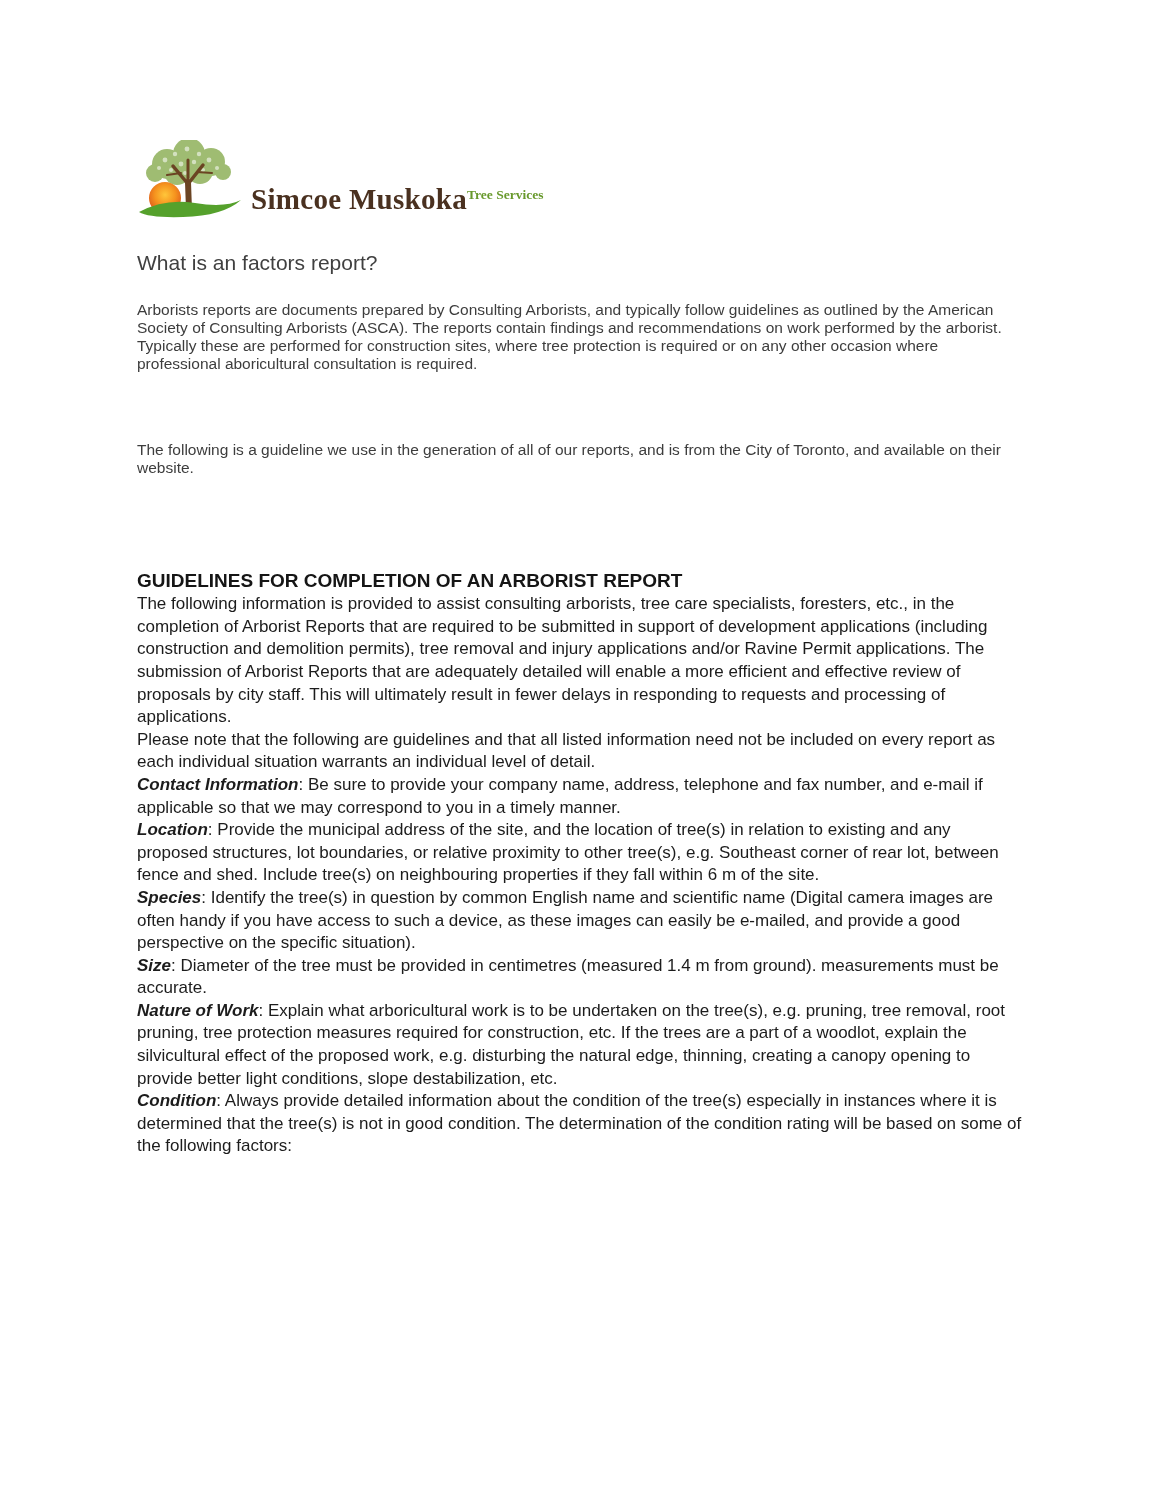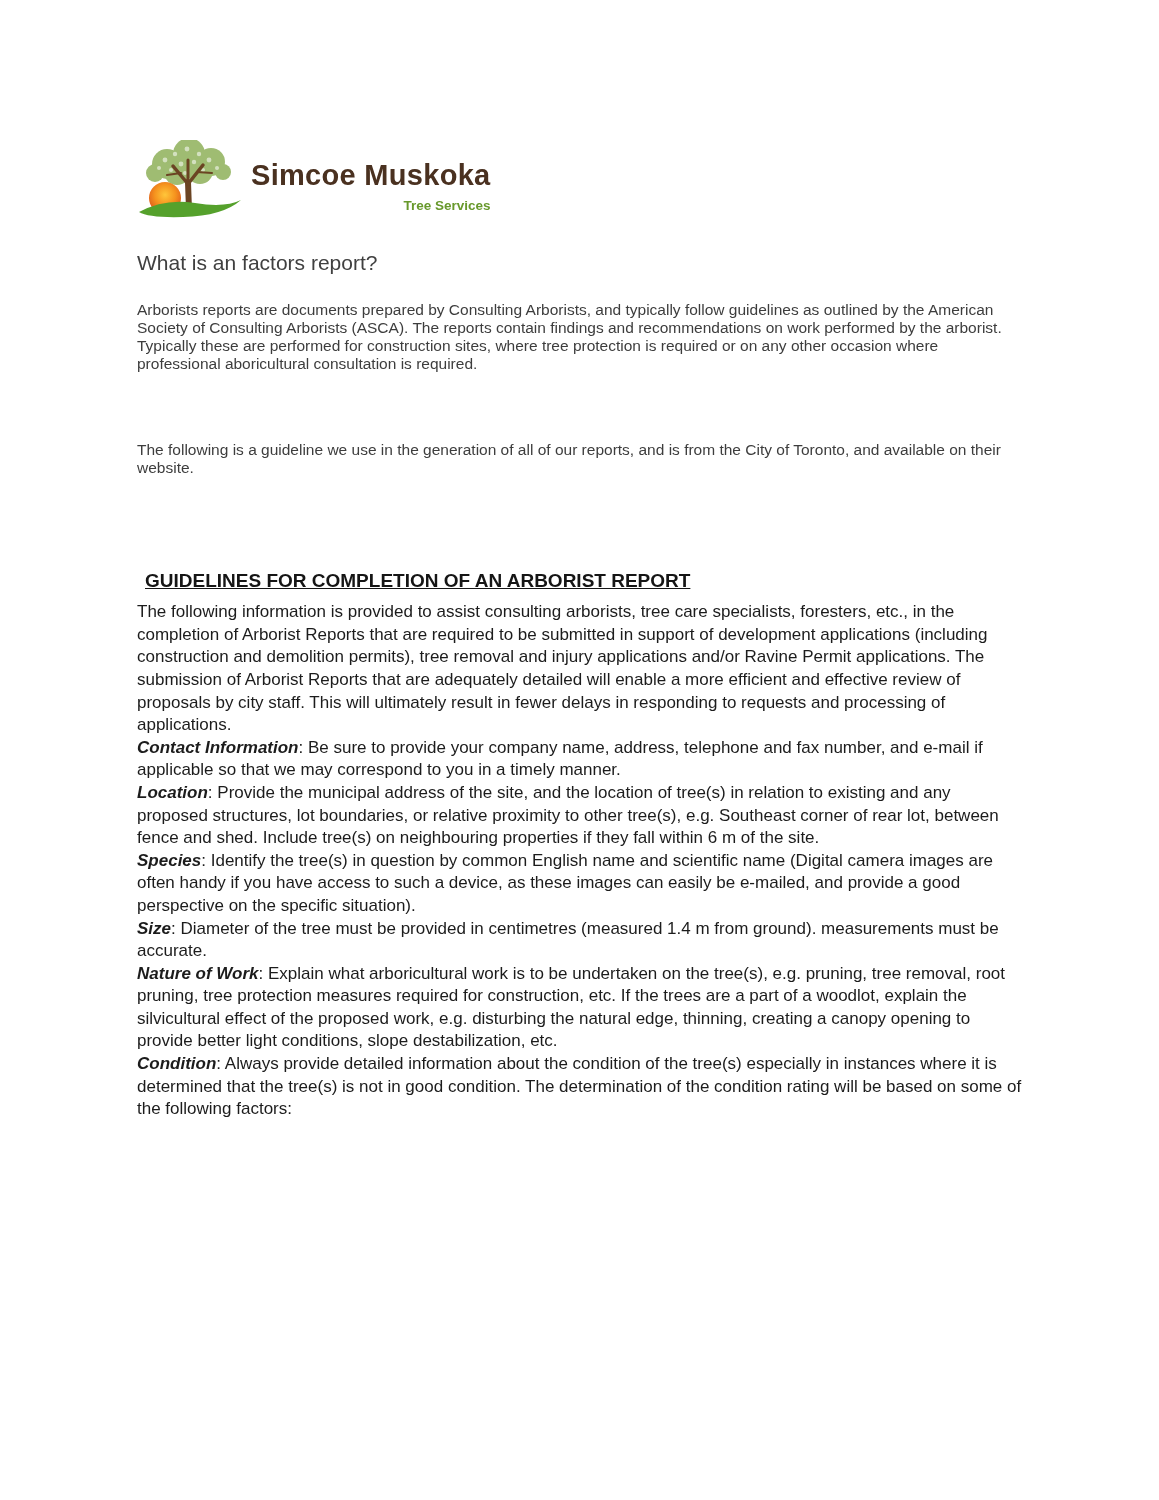--- a/index.html
+++ b/index.html
@@ -15,35 +15,35 @@
   }
 
   
   .logo {
     display: flex;
     align-items: flex-end;
     height: 80px;
     margin-bottom: 30px;
   }
   .logo-art { width: 108px; height: 80px; flex: 0 0 auto; margin-right: 6px; }
-  .logo-text { display: flex; flex-direction: column; padding-bottom: 6px; }
+  .logo-text { display: flex; flex-direction: row; padding-bottom: 6px; font-family: Liberation Serif, serif; }
   .logo-brand {
     font-size: 29px;
     font-weight: 800;
     letter-spacing: 0.3px;
     color: #4a3120;
     line-height: 1;
   }
   .logo-tagline {
     font-size: 13.5px;
     font-weight: 700;
     color: #68992c;
     text-align: right;
     line-height: 1.1;
-    margin-top: 9px;
+    margin-top: 3px;
   }
 
   
   .intro-heading {
     font-size: 21px;
     font-weight: 400;
     color: #404040;
     margin: 0 0 26px 0;
     line-height: 1.2;
   }
@@ -61,23 +61,22 @@
   .guidelines {
     width: 888px;
     font-size: 17px;
     line-height: 22.6px;
     color: #1c1c1c;
   }
   .guidelines-heading {
     font-size: 19px;
     font-weight: 700;
     color: #151515;
-    margin: 8px;
+    margin: 0;
     line-height: 24px;
-    text-decoration: underline;
   }
   .guidelines p { margin: 0; }
   .section-heading { font-weight: 700; }
   .term { font-weight: 700; font-style: italic; }
 </style>
 </head>
 <body>
 
 <div class="page">
 
@@ -134,20 +133,21 @@
     </div>
   </div>
 
   <h1 class="intro-heading">What is an factors report?</h1>
   <p class="intro-para p1">Arborists reports are documents prepared by Consulting Arborists, and typically follow guidelines as outlined by the American Society of Consulting Arborists (ASCA).  The reports contain findings and recommendations on work performed by the arborist.  Typically these are performed for construction sites, where tree protection is required or on any other occasion where professional aboricultural consultation is required.</p>
   <p class="intro-para p2">The following is a guideline we use in the generation of all of our reports, and is from the City of Toronto, and available on their website.</p>
 
   <div class="guidelines">
     <h2 class="guidelines-heading">GUIDELINES FOR COMPLETION OF AN ARBORIST REPORT</h2>
     <p>The following information is provided to assist consulting arborists, tree care specialists, foresters, etc., in the completion of Arborist Reports that are required to be submitted in support of development applications (including construction and demolition permits), tree removal and injury applications and/or Ravine Permit applications. The submission of Arborist Reports that are adequately detailed will enable a more efficient and effective review of proposals by city staff. This will ultimately result in fewer delays in responding to requests and processing of applications.</p>
+    <p>Please note that the following are guidelines and that all listed information need not be included on every report as each individual situation warrants an individual level of detail.</p>
 
     <p><span class="term">Contact Information</span><span>: Be sure to provide your company name, address, telephone and fax number, and e-mail if applicable so that we may correspond to you in a timely manner.</span></p>
     <p><span class="term">Location</span><span>: Provide the municipal address of the site, and the location of tree(s) in relation to existing and any proposed structures, lot boundaries, or relative proximity to other tree(s), e.g. Southeast corner of rear lot, between fence and shed. Include tree(s) on neighbouring properties if they fall within 6 m of the site.</span></p>
     <p><span class="term">Species</span><span>: Identify the tree(s) in question by common English name and scientific name (Digital camera images are often handy if you have access to such a device, as these images can easily be e-mailed, and provide a good perspective on the specific situation).</span></p>
     <p><span class="term">Size</span><span>: Diameter of the tree must be provided in centimetres (measured 1.4 m from ground). measurements must be accurate.</span></p>
     <p><span class="term">Nature of Work</span><span>: Explain what arboricultural work is to be undertaken on the tree(s), e.g. pruning, tree removal, root pruning, tree protection measures required for construction, etc. If the trees are a part of a woodlot, explain the silvicultural effect of the proposed work, e.g. disturbing the natural edge, thinning, creating a canopy opening to provide better light conditions, slope destabilization, etc.</span></p>
     <p><span class="term">Condition</span><span>: Always provide detailed information about the condition of the tree(s) especially in instances where it is determined that the tree(s) is not in good condition. The determination of the condition rating will be based on some of the following factors:</span></p>
   </div>
 
 </div>

